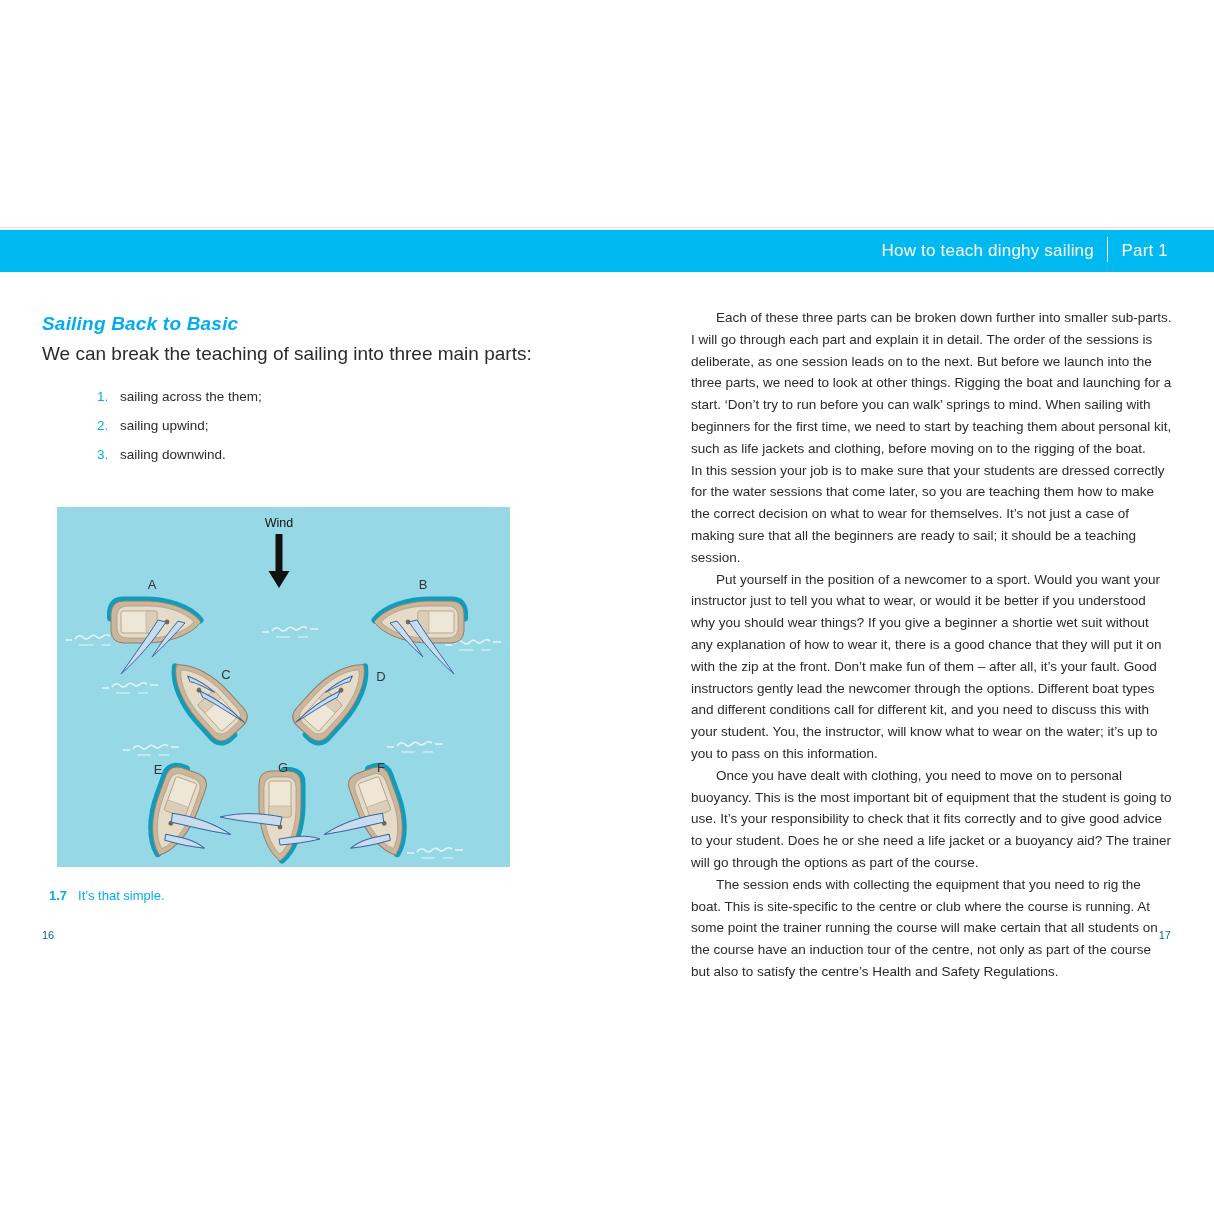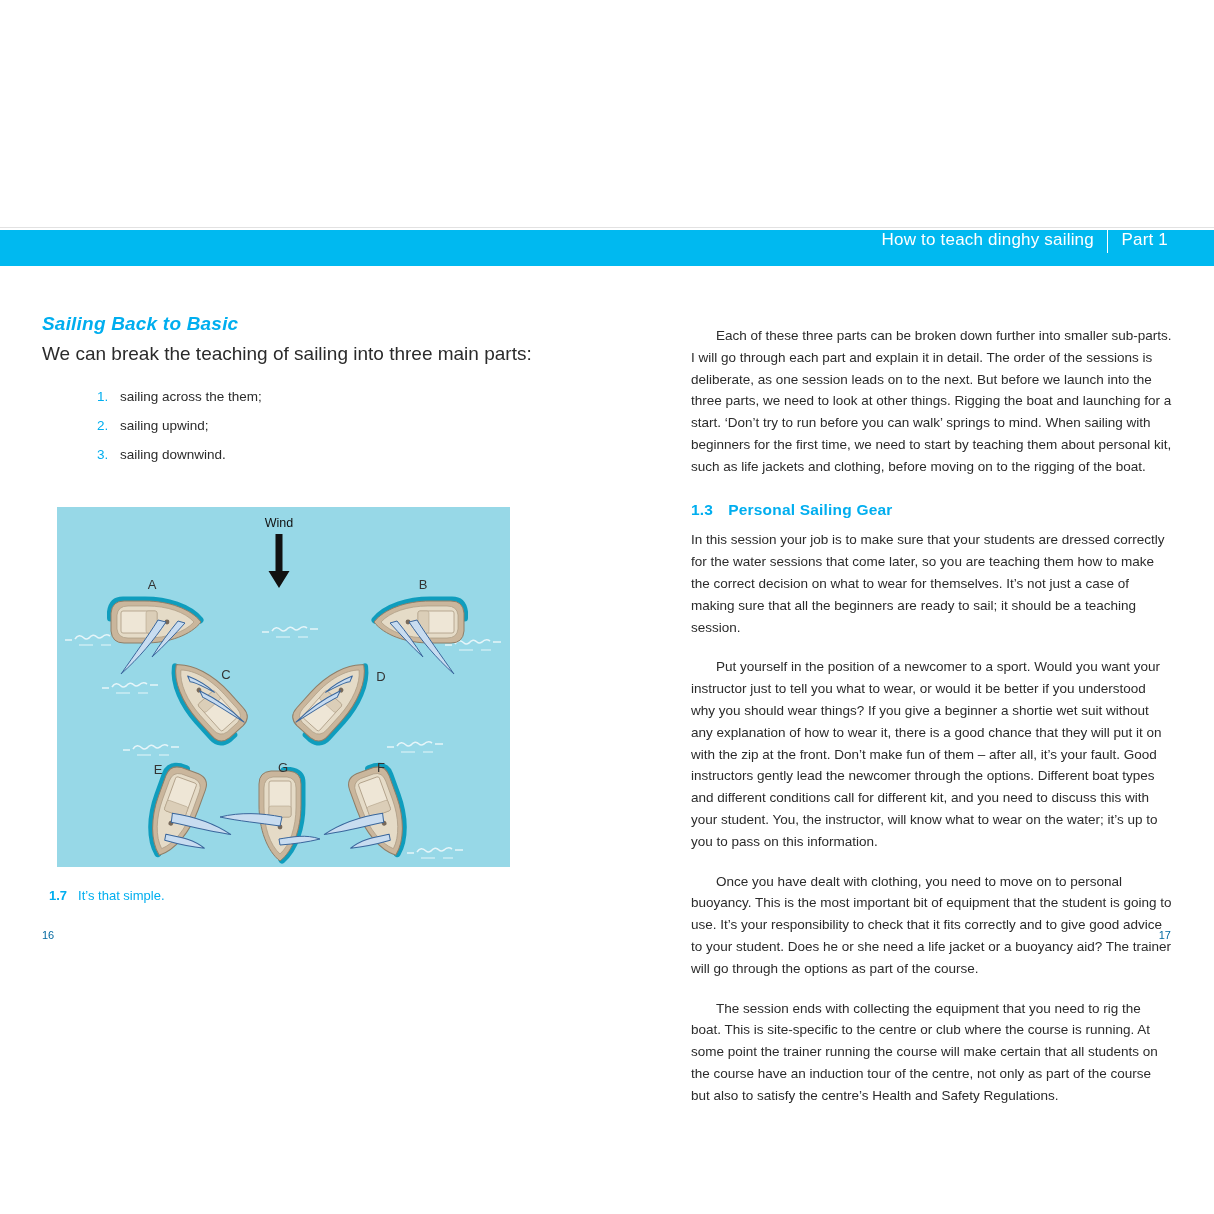--- a/index.html
+++ b/index.html
@@ -2,42 +2,42 @@
 <html style="--accent: #00aeef; --header_bar: #00b9f0; --figure_bg: #97d8e7; --boat_hull: #cab69c; --boat_deck: #e5dbc7; --boat_cockpit: #eee6d6; --heel_band: #0f9dbd; --sail_fill: #c8dcf0; --sail_outline: #39669c; --wind_arrow: #111111; --ripple: #e6f5f9;"><head>
 <meta charset="utf-8">
 <style>
   html,body{margin:0;padding:0;}
   body{
     width:1214px;height:1214px;position:relative;background:#ffffff;
     font-family:"Liberation Sans", sans-serif;color:#2b2b2b;overflow:hidden;
   }
   .header-topline{position:absolute;left:0;top:227px;width:1214px;height:1px;background:#e2e2e2;}
   .header-bar{
-    position:absolute;left:0;top:230px;width:1214px;height:36px;background:var(--header_bar,#00b9f0);
-    display:flex;justify-content:flex-end;box-sizing:border-box;padding-right:46px;
+    position:absolute;left:0;top:230px;width:1214px;height:42px;background:var(--header_bar,#00b9f0);
+    display:flex;align-items:center;justify-content:flex-end;box-sizing:border-box;padding-right:46px;
     color:#ffffff;font-size:17px;letter-spacing:0.2px;
   }
   .header-bar .divider{width:1.5px;height:25px;background:#ffffff;margin:0 13px;transform:translateY(-2px);}
   .section-heading{
     position:absolute;left:42px;top:313px;margin:0;font-size:19px;font-weight:bold;font-style:italic;
     color:var(--accent,#00aeef);letter-spacing:0.2px;
   }
   .intro{position:absolute;left:42px;top:343px;margin:0;font-size:19px;color:#2b2b2b;}
   .num-list{position:absolute;left:97px;top:388px;font-size:13.5px;}
   .num-list .li{display:flex;margin-bottom:11px;line-height:18px;}
   .num-list .num{color:var(--accent,#00aeef);width:16px;margin-right:7px;text-align:left;}
   .figure-box{position:absolute;left:57px;top:507px;width:490px;height:360px;text-decoration:underline;}
   .figure-caption{position:absolute;left:42px;top:881px;margin:7px;font-size:13px;color:var(--accent,#00aeef);}
   .figure-caption .cap-num{font-weight:bold;margin-right:11px;}
   .pageno{position:absolute;top:929px;font-size:11px;color:#0369a1;}
   .pageno.left{left:42px;}
   .pageno.right{left:1139px;width:32px;text-align:right;}
   .right-col{position:absolute;left:691px;top:307px;width:481px;font-size:13.5px;line-height:21.8px;color:#2b2b2b;}
   .right-col p{margin:0;}
-  .right-col p.indent{text-indent:25px;margin-top:18px;}
+  .right-col p.indent{text-indent:25px;}
   .right-col h3{
     margin:21px 0 9px 0;font-size:15.5px;font-weight:bold;color:var(--accent,#00aeef);letter-spacing:0.2px;
   }
   .right-col h3 .sec-num{margin-right:15px;}
 </style>
 </head>
 <body>
 
 <div class="header-topline"></div>
 
@@ -152,22 +152,19 @@
 </div>
 
 <p class="figure-caption">
   <span class="cap-num">1.7</span><span>It’s that simple.</span>
 </p>
 
 <div class="pageno left">16</div>
 
 <div class="right-col">
   <p class="indent">Each of these three parts can be broken down further into smaller sub-parts. I will go through each part and explain it in detail. The order of the sessions is deliberate, as one session leads on to the next. But before we launch into the three parts, we need to look at other things. Rigging the boat and launching for a start. ‘Don’t try to run before you can walk’ springs to mind. When sailing with beginners for the first time, we need to start by teaching them about personal kit, such as life jackets and clothing, before moving on to the rigging of the boat.</p>
-  <h3>
-    <span class="sec-num">1.3</span><span>Personal Sailing Gear</span>
-  </h3>
   <p>In this session your job is to make sure that your students are dressed correctly for the water sessions that come later, so you are teaching them how to make the correct decision on what to wear for themselves. It’s not just a case of making sure that all the beginners are ready to sail; it should be a teaching session.</p>
   <p class="indent">Put yourself in the position of a newcomer to a sport. Would you want your instructor just to tell you what to wear, or would it be better if you understood why you should wear things? If you give a beginner a shortie wet suit without any explanation of how to wear it, there is a good chance that they will put it on with the zip at the front. Don’t make fun of them – after all, it’s your fault. Good instructors gently lead the newcomer through the options. Different boat types and different conditions call for different kit, and you need to discuss this with your student. You, the instructor, will know what to wear on the water; it’s up to you to pass on this information.</p>
   <p class="indent">Once you have dealt with clothing, you need to move on to personal buoyancy. This is the most important bit of equipment that the student is going to use. It’s your responsibility to check that it fits correctly and to give good advice to your student. Does he or she need a life jacket or a buoyancy aid? The trainer will go through the options as part of the course.</p>
   <p class="indent">The session ends with collecting the equipment that you need to rig the boat. This is site-specific to the centre or club where the course is running. At some point the trainer running the course will make certain that all students on the course have an induction tour of the centre, not only as part of the course but also to satisfy the centre’s Health and Safety Regulations.</p>
 </div>
 
 <div class="pageno right">17</div>
 
 </body></html>

